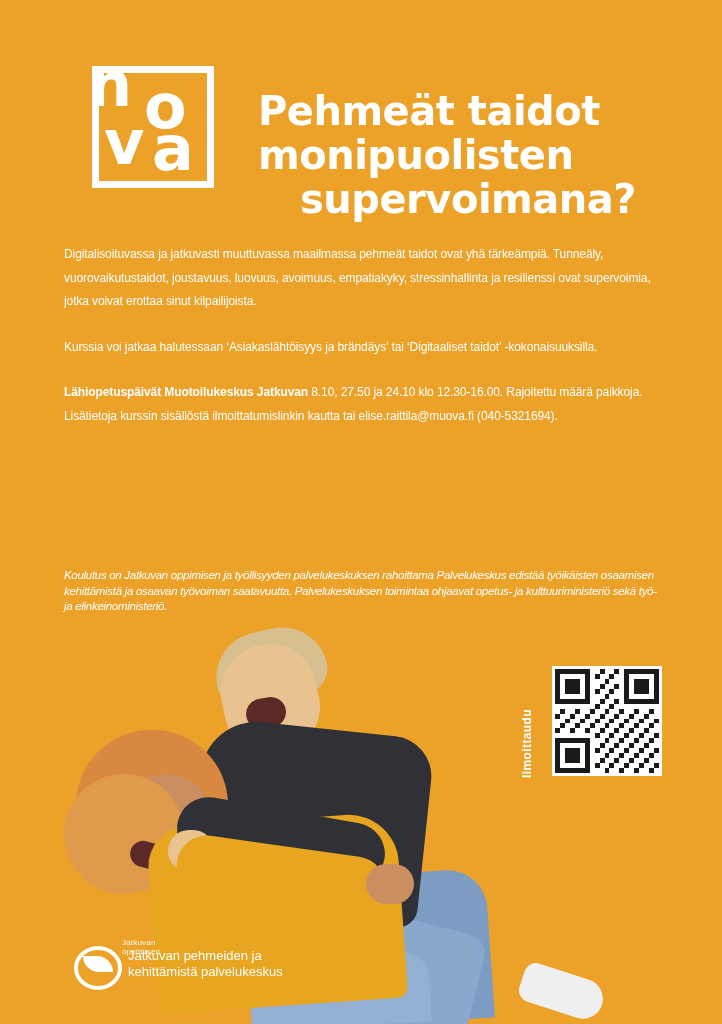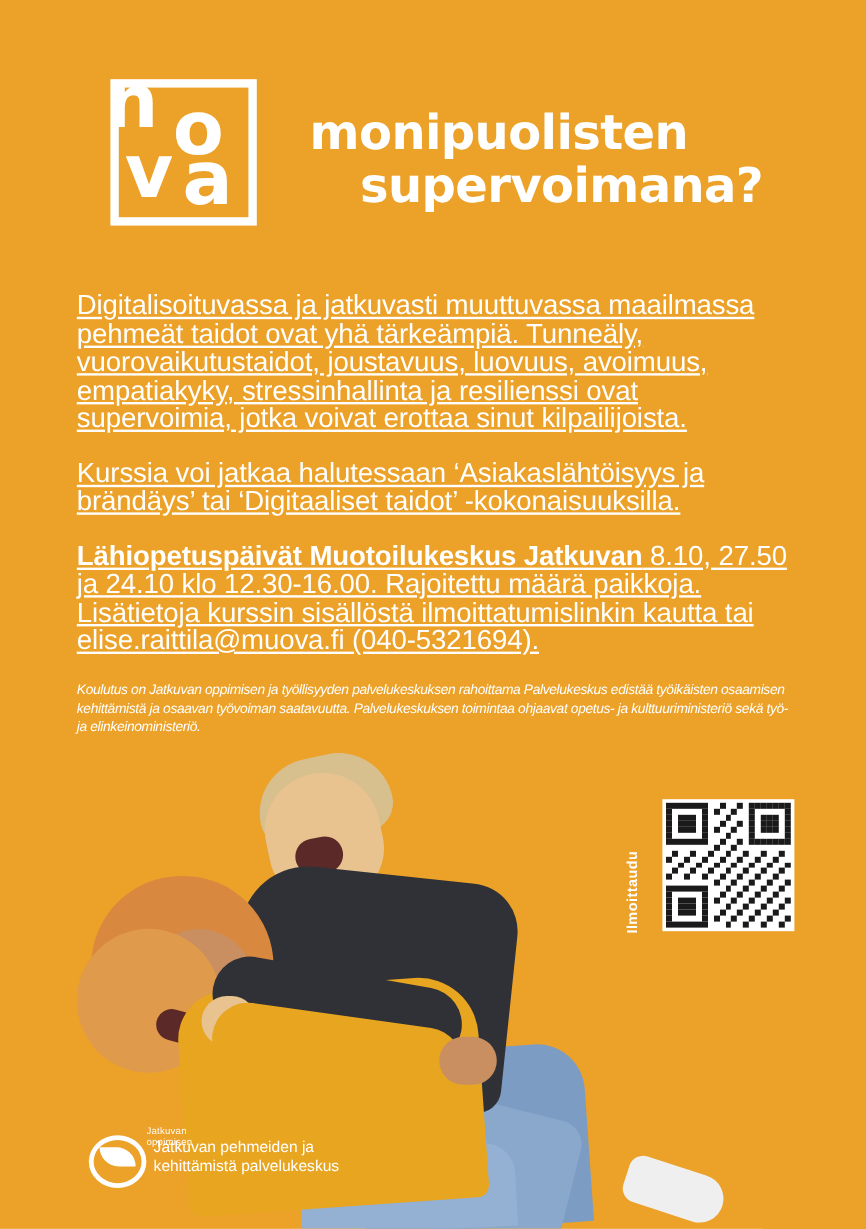--- a/index.html
+++ b/index.html
@@ -76,25 +76,24 @@
 
   
   .body-text {
     position: absolute;
     left: 64px;
     top: 243px;
     width: 600px;
     color: #ffffff;
   }
   .para {
-    font-size: 23px;
+    font-size: 12px;
     line-height: 23.5px;
     margin: 0 0 22px 0;
     letter-spacing: -0.1px;
-    text-decoration: underline;
   }
   .para.tight { }
   .para .bold { font-weight: 700; }
 
   .fineprint {
     position: absolute;
     left: 64px;
     top: 568px;
     width: 595px;
     color: #ffffff;
@@ -288,20 +287,21 @@
     <div class="logo-frame"></div>
     <div class="logo-word">
       <span class="logo-letter logo-n">n</span>
       <span class="logo-letter logo-o">o</span>
       <span class="logo-letter logo-v">v</span>
       <span class="logo-letter logo-a">a</span>
     </div>
   </div>
 
   <h1 class="headline">
+    <span class="l1">Pehmeät taidot</span>
     <span class="l2">monipuolisten</span>
     <span class="l3">supervoimana?</span>
   </h1>
 
   <div class="body-text">
     <p class="para">Digitalisoituvassa ja jatkuvasti muuttuvassa maailmassa pehmeät taidot ovat yhä tärkeämpiä. Tunneäly, vuorovaikutustaidot, joustavuus, luovuus, avoimuus, empatiakyky, stressinhallinta ja resilienssi ovat supervoimia, jotka voivat erottaa sinut kilpailijoista.</p>
     <p class="para tight">Kurssia voi jatkaa halutessaan ‘Asiakaslähtöisyys ja brändäys’ tai ‘Digitaaliset taidot’ -kokonaisuuksilla.</p>
     <p class="para"><span class="bold">Lähiopetuspäivät Muotoilukeskus Jatkuvan</span><span> 8.10, 27.50 ja 24.10 klo 12.30-16.00. Rajoitettu määrä paikkoja. Lisätietoja kurssin sisällöstä ilmoittatumislinkin kautta tai elise.raittila@muova.fi (040-5321694).</span></p>
   </div>
 

